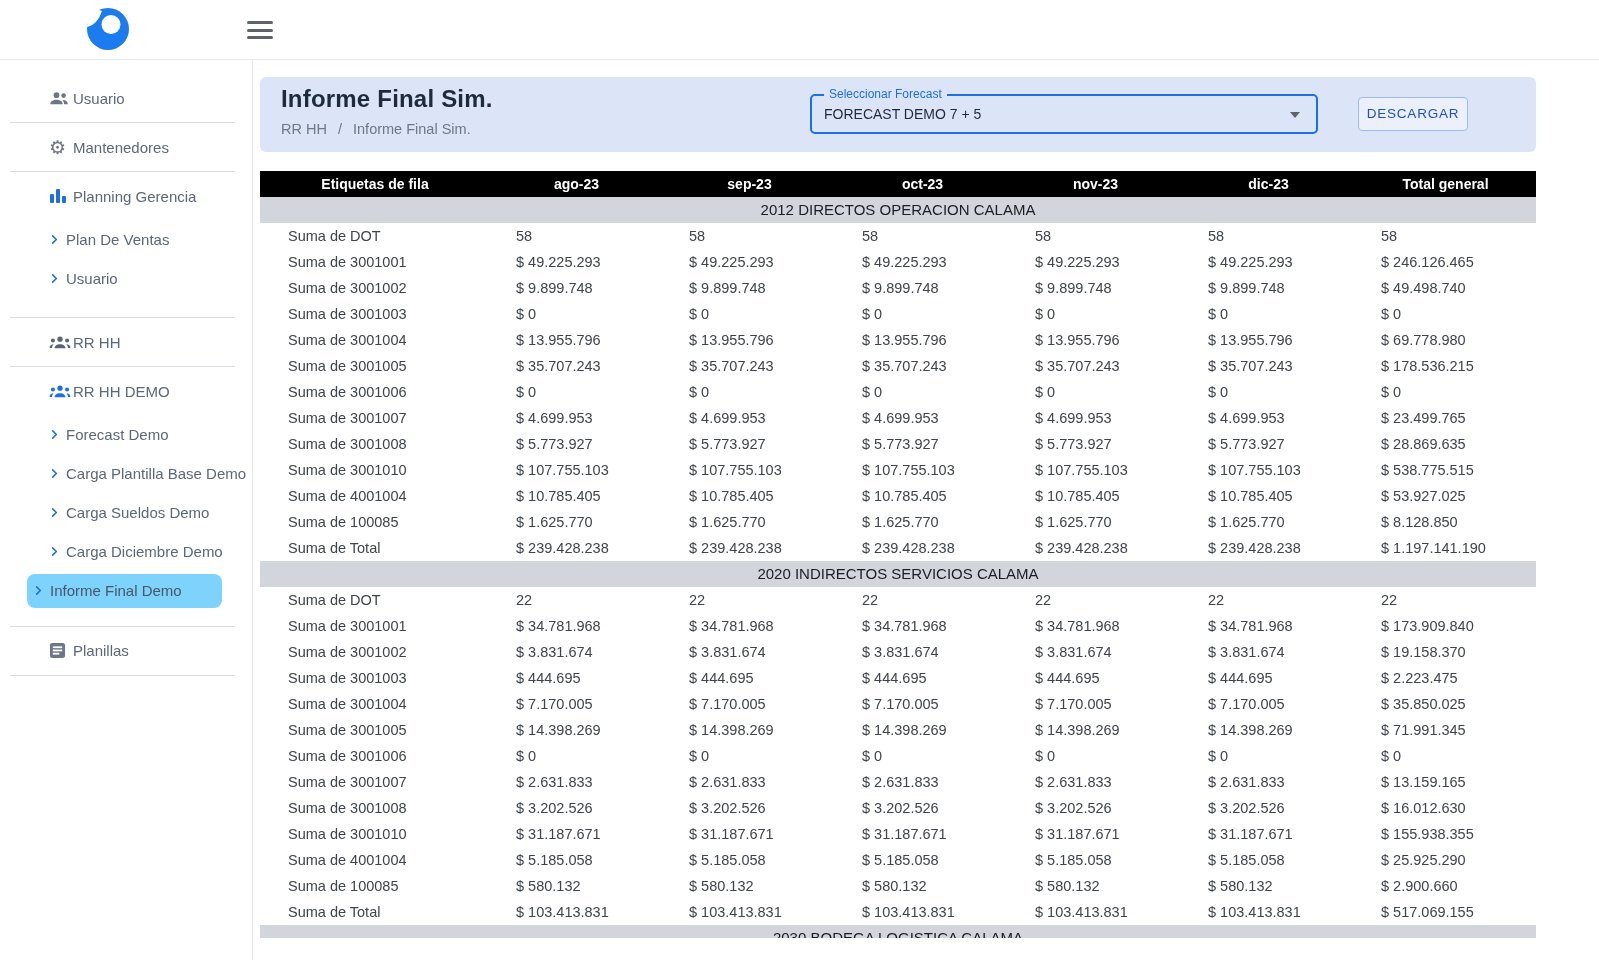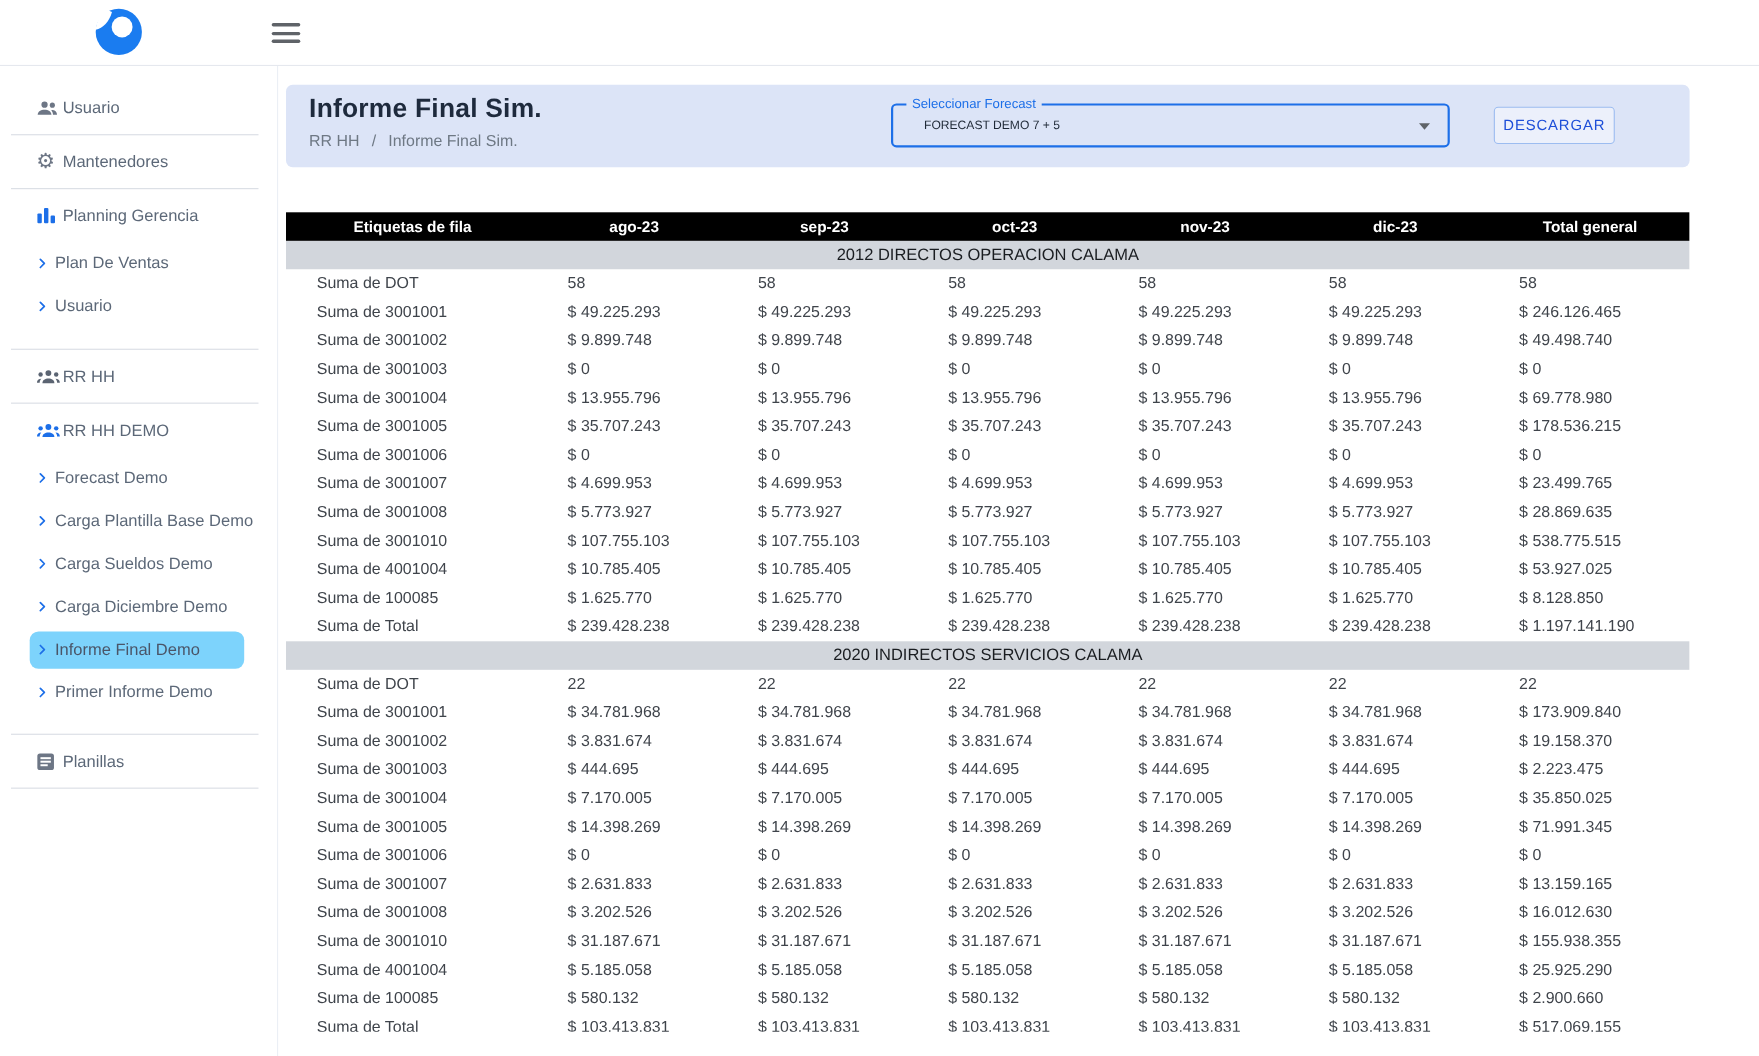--- a/index.html
+++ b/index.html
@@ -10,21 +10,21 @@
   
   .topbar { position:absolute; left:0; top:0; width:1599px; height:60px;
             background:#fff; border-bottom:1px solid #e5e8ee; z-index:5; }
   .logo { position:absolute; left:85px; top:6px; width:46px; height:46px; cursor:pointer; }
   .hamburger { position:absolute; left:247px; top:21px; width:26px; height:18px;
                display:flex; flex-direction:column; justify-content:space-between; cursor:pointer; }
   .hamburger span { display:block; width:26px; height:3px; background:#5f6368; border-radius:2px; }
   
   .sidebar { position:absolute; left:0; top:60px; width:253px; bottom:0;
              background:#fff; border-right:1px solid #e7ebf3; padding-top:14px; }
-  .side-item { display:flex; align-items:center; padding-left:33px; cursor:pointer;
+  .side-item { display:flex; align-items:center; padding-left:49px; cursor:pointer;
                color:#5c6878; font-size:15px; }
   .h48 { height:48px; }
   .h39 { height:39px; }
   .si-icon { display:inline-flex; width:24px; justify-content:flex-start; align-items:center; }
   .si-chevron { display:inline-flex; width:17px; align-items:center; }
   .gear-glyph { font-size:19px; color:#6d7685; line-height:1; }
   .side-item .si-label { white-space:nowrap; }
   .side-divider { border-top:1px solid #d9dde4; margin:0 17px 0 10px; }
   .gap19 { margin-top:19px; }
   .gap18 { margin-top:18px; }
@@ -36,34 +36,34 @@
                  background:#dce4f7; border-radius:6px; }
   .page-title { position:absolute; left:21px; top:8px; font-size:24px; font-weight:700;
                 color:#1e2a3d; letter-spacing:0.2px; }
   .breadcrumb { position:absolute; left:21px; top:44px; font-size:14.5px; color:#6e7884; }
   .breadcrumb .sep { margin:0 7px; }
   
   .forecast-select { position:absolute; left:550px; top:17px; width:508px; height:40px;
                      border:2px solid #1d6fe8; border-radius:5px; cursor:pointer; }
   .fs-label { position:absolute; left:12px; top:-9px; background:#dce4f7; padding:0 5px;
               font-size:12px; color:#1d6fe8; white-space:nowrap; }
-  .fs-value { position:absolute; left:28px; top:0; height:36px; line-height:36px;
-              font-size:11px; color:#1f2937; }
+  .fs-value { position:absolute; left:12px; top:0; height:36px; line-height:36px;
+              font-size:14px; color:#1f2937; }
   .fs-arrow { position:absolute; right:16px; top:16px; width:0; height:0;
               border-left:5px solid transparent; border-right:5px solid transparent;
               border-top:6px solid #5f6368; }
   .download-btn { position:absolute; left:1098px; top:20px; width:110px; height:34px;
                   border:1px solid #9cbcf0; border-radius:4px; background:rgba(255,255,255,0.45);
                   color:#1d4ed8; font-size:13.5px; letter-spacing:0.8px; text-align:center;
                   line-height:32px; cursor:pointer; font-family:"Liberation Sans", sans-serif; }
   
   .table-wrap { position:absolute; left:7px; top:111px; width:1276px; height:767px; overflow:hidden; }
   .trow { display:grid; grid-template-columns:230px 173px 173px 173px 173px 173px 181px;
           height:26px; line-height:26px; }
-  .thead { background:#000; color:#fff; font-weight:700; font-size:14px;margin-top:22px; }
+  .thead { background:#000; color:#fff; font-weight:700; font-size:14px; }
   .hcell { text-align:center; overflow:hidden; white-space:nowrap; }
   .banner { display:block; background:#d2d6dc; color:#1a1d21; font-size:15px;
             text-align:center; white-space:nowrap; }
   .drow { background:#fff; color:#3f444b; font-size:14.5px; }
   .lcell { padding-left:28px; white-space:nowrap; }
   .vcell { padding-left:26px; white-space:nowrap; }
 </style>
 </head>
 <body>
 
@@ -201,28 +201,20 @@
 
   <div class="side-item selected">
     <span class="si-chevron">
       <svg width="11" height="11" viewBox="0 0 24 24">
           <path d="M8 4l8 8-8 8" fill="none" stroke="#1d6fe8" stroke-width="3.4" stroke-linecap="round" stroke-linejoin="round"></path>
         </svg>
     </span>
     <span class="si-label">Informe Final Demo</span>
   </div>
 
-  <div class="side-item h39">
-    <span class="si-chevron">
-      <svg width="11" height="11" viewBox="0 0 24 24">
-          <path d="M8 4l8 8-8 8" fill="none" stroke="#1d6fe8" stroke-width="3.4" stroke-linecap="round" stroke-linejoin="round"></path>
-        </svg>
-    </span>
-    <span class="si-label">Primer Informe Demo</span>
-  </div>
 
   <div class="side-divider gap18"></div>
 
   <div class="side-item h48">
     <span class="si-icon">
       <svg width="17" height="17" viewBox="0 0 18 18">
         <rect x="1" y="1" width="16" height="16" rx="2.5" fill="#6d7685"></rect>
         <rect x="4" y="4.6" width="10" height="1.9" fill="#fff"></rect>
         <rect x="4" y="8" width="10" height="1.9" fill="#fff"></rect>
         <rect x="4" y="11.4" width="7" height="1.9" fill="#fff"></rect>

